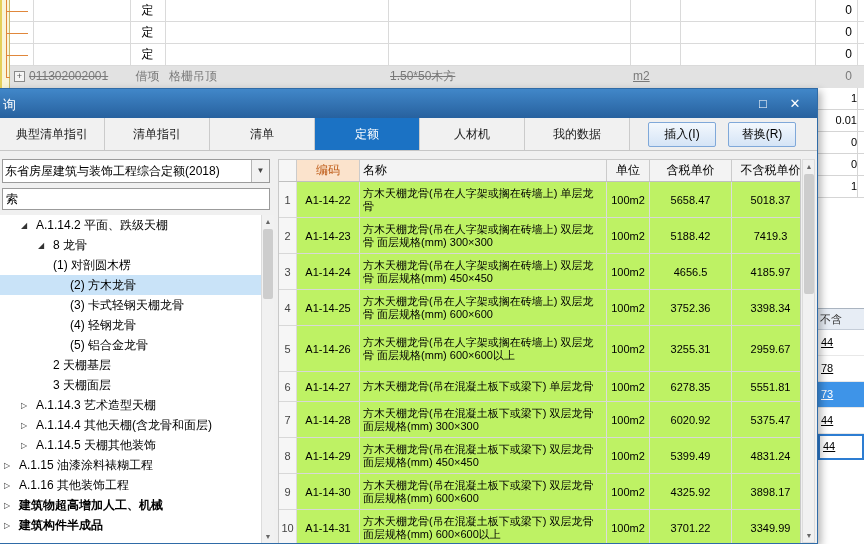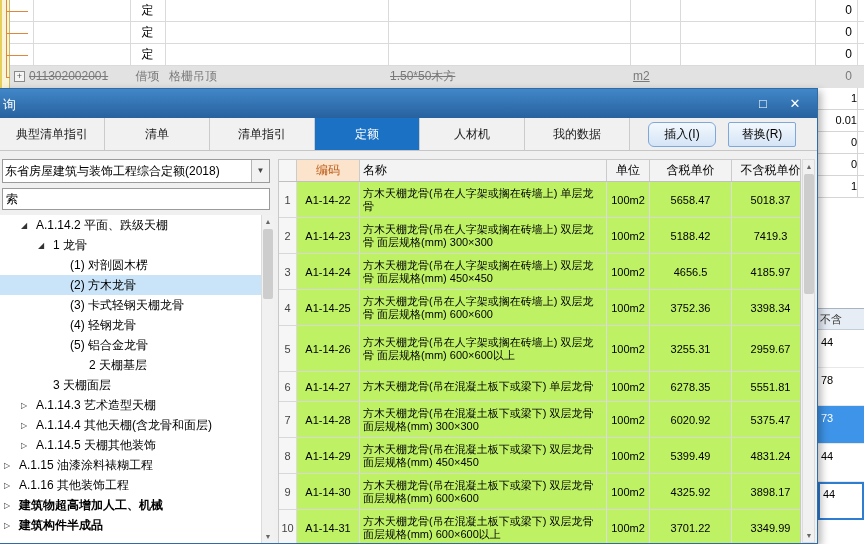--- a/index.html
+++ b/index.html
@@ -28,38 +28,38 @@
   .dr-val { position:absolute; left:805px; width:42px; text-align:right; padding-right:5px; }
   .strike { text-decoration:line-through; }
 
   
   .right-strip { position:absolute; left:818px; top:88px; width:46px; height:456px; background:#fff; }
   .strip-colline { position:absolute; left:39px; top:0; width:1px; height:110px; background:#D5D5D5; }
   .strip-cells { position:absolute; left:0; top:0; width:46px; }
   .strip-cell { height:22px; line-height:21px; text-align:right; padding-right:7px; font-size:11px; border-bottom:1px solid #D5D5D5; }
   .strip-lower { position:absolute; left:0; top:220px; width:46px; }
   .strip-lower-header { height:22px; line-height:21px; font-size:11px; background:#E7EDF5; border-top:1px solid #AAB4C0; border-bottom:1px solid #C5CDD8; padding-left:2px; color:#333; }
-  .strip-lower-cell { height:38px; line-height:25px; font-size:11px; padding-left:3px; border-bottom:1px solid #E8E8E8; }
+  .strip-lower-cell { height:26px; line-height:25px; font-size:11px; padding-left:3px; border-bottom:1px solid #E8E8E8;text-decoration:underline; }
   .strip-lower-cell.sel { background:#3E94E8; color:#fff; }
   .strip-lower-cell.act { border:2px solid #2D7DD2; line-height:21px; }
 
   
   .dialog { position:absolute; left:0; top:88px; width:818px; height:456px; background:#F0F0F0; border:1px solid #2F6BA7; border-left:none; box-shadow:3px 3px 8px rgba(0,0,0,.3); }
   .titlebar { position:absolute; left:0; top:0; width:100%; height:29px; background:linear-gradient(180deg,#4187C9,#27619E); color:#fff; }
   .title-text { position:absolute; left:3px; top:7px; font-size:13px; }
   .winbtn { position:absolute; top:5px; width:24px; height:19px; color:#fff; text-align:center; line-height:19px; font-size:13px; cursor:default; }
   .btn-max { right:42px; }
   .btn-close { right:10px; }
 
   .tabbar { position:absolute; left:0; top:29px; width:100%; height:33px; background:#EFEFEF; border-bottom:1px solid #C6C6C6; display:flex; align-items:stretch; }
   .tabs { display:flex; }
   .tab { width:105px; display:flex; align-items:center; justify-content:center; font-size:12px; border-right:1px solid #CBCBCB; background:#F1F1F1; color:#1A1A1A; white-space:nowrap; overflow:hidden; }
   .tab.selected { background:#1B72C4; color:#fff; }
   .dlg-btn { height:25px; width:68px; margin-top:4px; font-size:12px; font-family:inherit; background:linear-gradient(180deg,#F3F8FD,#D5E4F6); border:1px solid #7FA8D9; border-radius:2px; color:#000; }
-  .btn-insert { margin-left:18px;border-radius:6px; }
+  .btn-insert { margin-left:18px; }
   .btn-replace { margin-left:12px; }
 
   
   .left-panel { position:absolute; left:0; top:62px; width:274px; bottom:0; background:#F0F0F0; }
   .combo { position:absolute; left:2px; top:8px; width:268px; height:24px; background:#fff; border:1px solid #9B9B9B; display:flex; }
   .combo-text { flex:1; line-height:22px; padding-left:2px; font-size:12px; white-space:nowrap; overflow:hidden; }
   .combo-arrow { width:18px; border-left:1px solid #B5B5B5; background:#F2F2F2; text-align:center; line-height:22px; font-size:8px; color:#444; flex:none; }
   .searchbox { position:absolute; left:2px; top:37px; width:268px; height:22px; background:#fff; border:1px solid #9B9B9B; line-height:20px; padding-left:3px; font-size:12px; }
   .tree { position:absolute; left:0; top:64px; right:13px; bottom:0; background:#fff; overflow:hidden; }
   .tree-item { height:20px; display:flex; align-items:center; font-size:12px; white-space:nowrap; overflow:hidden; }
@@ -165,22 +165,22 @@
   <div class="dialog">
     <div class="titlebar">
       <span class="title-text">询</span>
       <span class="winbtn btn-max">□</span>
       <span class="winbtn btn-close">✕</span>
     </div>
 
     <div class="tabbar">
       <div class="tabs" id="tabs">
           <div class="tab">典型清单指引</div>
+          <div class="tab">清单指引</div>
           <div class="tab">清单</div>
-          <div class="tab">清单指引</div>
           <div class="tab selected">定额</div>
           <div class="tab">人材机</div>
           <div class="tab">我的数据</div>
         </div>
       <button class="dlg-btn btn-insert">插入(I)</button>
       <button class="dlg-btn btn-replace">替换(R)</button>
     </div>
 
     <div class="left-panel">
       <div class="combo">
@@ -188,43 +188,43 @@
         <span class="combo-arrow">▼</span>
       </div>
       <div class="searchbox">索</div>
       <div class="tree" id="tree">
           <div class="tree-item" style="padding-left: 21px;">
             <span class="tree-arrow">◢</span>
             <span class="tree-label">A.1.14.2 平面、跌级天棚</span>
           </div>
           <div class="tree-item" style="padding-left: 38px;">
             <span class="tree-arrow">◢</span>
-            <span class="tree-label">1 龙骨</span>
+            <span class="tree-label">8 龙骨</span>
+          </div>
+          <div class="tree-item" style="padding-left: 38px;">
+            <span class="tree-arrow"></span>
+            <span class="tree-label">(1) 对剖圆木楞</span>
+          </div>
+          <div class="tree-item selected" style="padding-left: 55px;">
+            <span class="tree-arrow"></span>
+            <span class="tree-label">(2) 方木龙骨</span>
           </div>
           <div class="tree-item" style="padding-left: 55px;">
             <span class="tree-arrow"></span>
-            <span class="tree-label">(1) 对剖圆木楞</span>
-          </div>
-          <div class="tree-item selected" style="padding-left: 55px;">
-            <span class="tree-arrow"></span>
-            <span class="tree-label">(2) 方木龙骨</span>
+            <span class="tree-label">(3) 卡式轻钢天棚龙骨</span>
+          </div>
+          <div class="tree-item" style="padding-left: 55px; text-align: right;">
+            <span class="tree-arrow"></span>
+            <span class="tree-label">(4) 轻钢龙骨</span>
           </div>
           <div class="tree-item" style="padding-left: 55px;">
             <span class="tree-arrow"></span>
-            <span class="tree-label">(3) 卡式轻钢天棚龙骨</span>
-          </div>
-          <div class="tree-item" style="padding-left: 55px; text-align: right;">
-            <span class="tree-arrow"></span>
-            <span class="tree-label">(4) 轻钢龙骨</span>
-          </div>
-          <div class="tree-item" style="padding-left: 55px;">
-            <span class="tree-arrow"></span>
             <span class="tree-label">(5) 铝合金龙骨</span>
           </div>
-          <div class="tree-item" style="padding-left: 38px; margin-left: 36px;">
+          <div class="tree-item" style="padding-left: 38px;">
             <span class="tree-arrow"></span>
             <span class="tree-label">2 天棚基层</span>
           </div>
           <div class="tree-item" style="padding-left: 38px;">
             <span class="tree-arrow"></span>
             <span class="tree-label">3 天棚面层</span>
           </div>
           <div class="tree-item" style="padding-left: 21px;">
             <span class="tree-arrow">▷</span>
             <span class="tree-label">A.1.14.3 艺术造型天棚</span>

